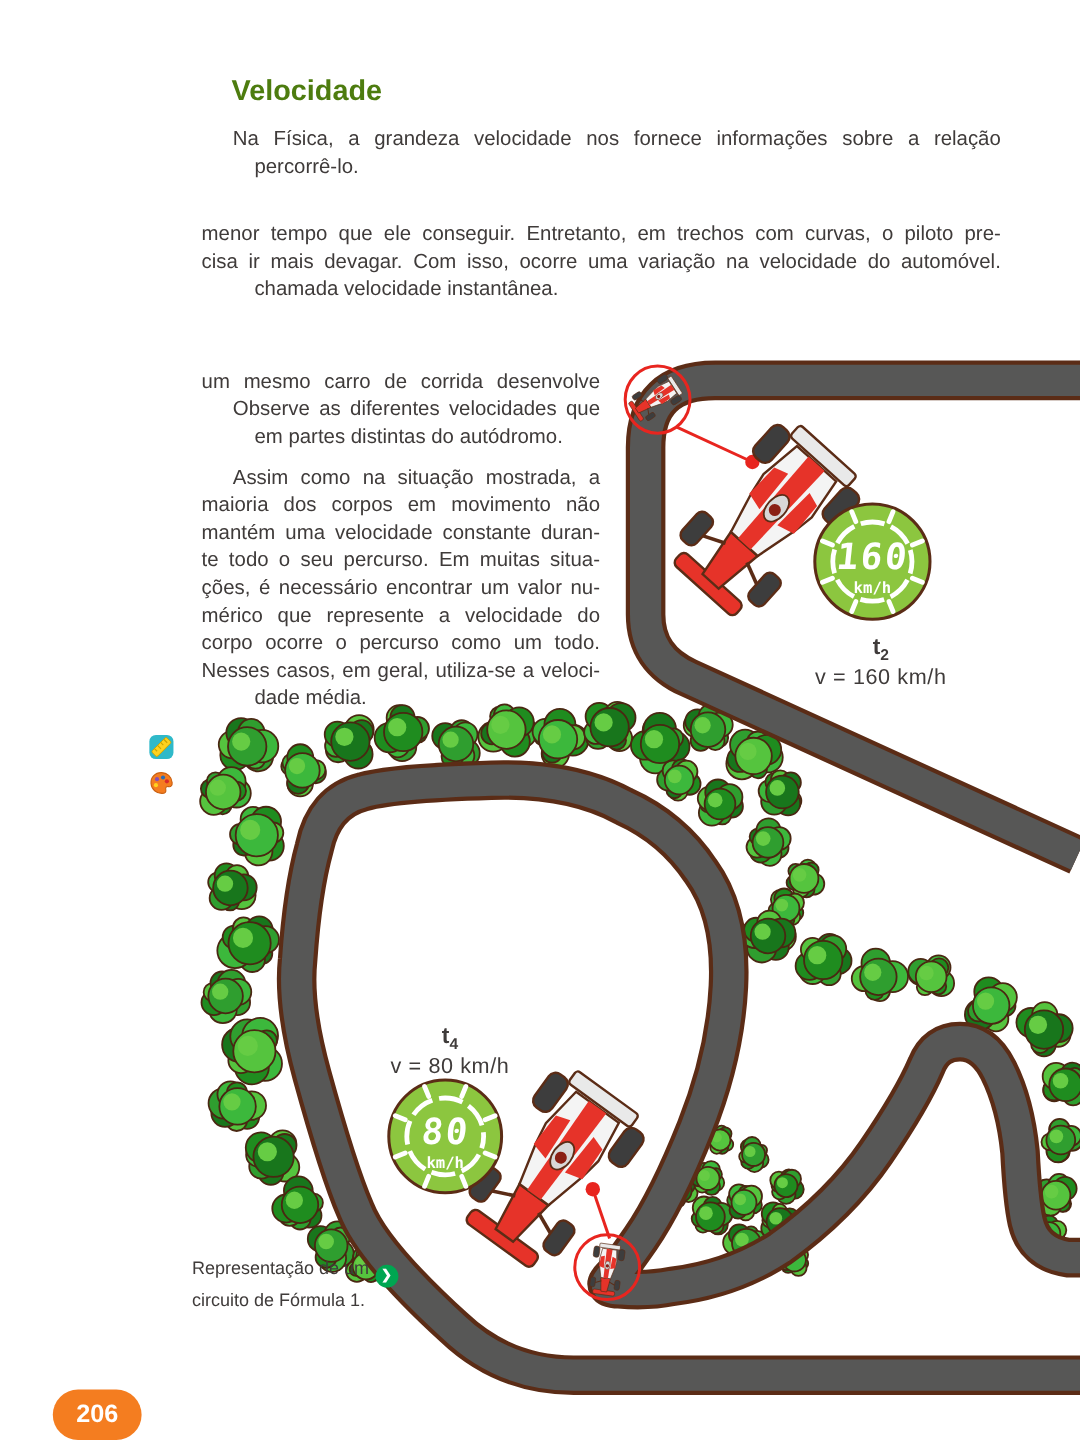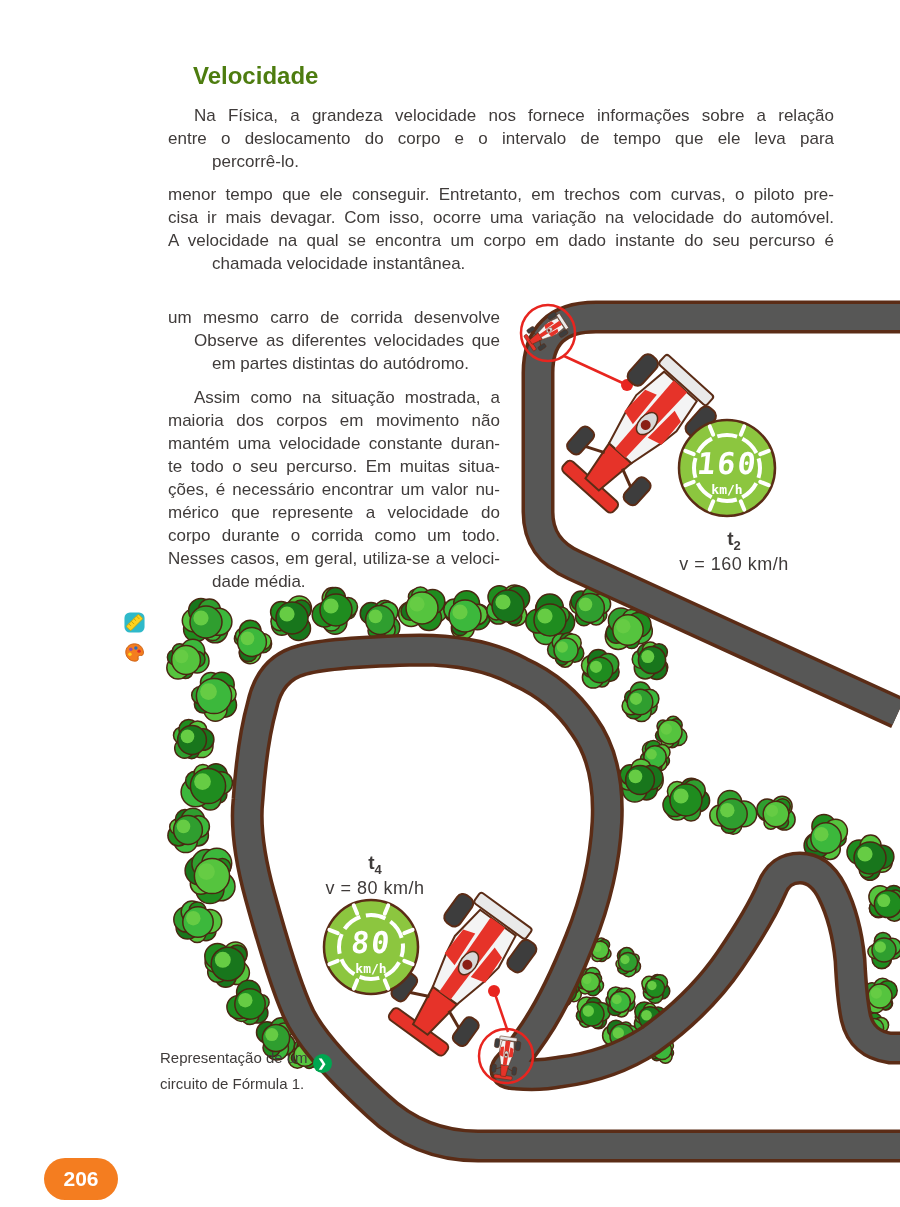--- a/index.html
+++ b/index.html
@@ -32,42 +32,40 @@
 </style>
 </head>
 <body>
 
 <div class="page">
 
   <h1 class="title">Velocidade</h1>
 
   <div class="para wide" style="top:104px">
       <div class="pline pl-first"><span>Na Física, a grandeza velocidade nos fornece informações sobre a relação</span></div>
-      <div class="pline"><span>entre o deslocamento do corpo e o intervalo de tempo que ele leva para</span></div>
       <div class="pline pl-last"><span>percorrê-lo.</span></div>
     </div>
   <div class="para wide" style="top:183px">
       <div class="pline"><span>menor tempo que ele conseguir. Entretanto, em trechos com curvas, o piloto pre-</span></div>
       <div class="pline"><span>cisa ir mais devagar. Com isso, ocorre uma variação na velocidade do automóvel.</span></div>
-      <div class="pline"><span>A velocidade na qual se encontra um corpo em dado instante do seu percurso é</span></div>
       <div class="pline pl-last"><span>chamada </span><span class="bold">velocidade instantânea</span><span>.</span></div>
     </div>
   <div class="para narrow" style="top:306px">
       <div class="pline"><span>um mesmo carro de corrida desenvolve</span></div>
       <div class="pline pl-first"><span>Observe as diferentes velocidades que</span></div>
       <div class="pline pl-last"><span>em partes distintas do autódromo.</span></div>
     </div>
   <div class="para narrow" style="top:386px">
       <div class="pline pl-first"><span>Assim como na situação mostrada, a</span></div>
       <div class="pline"><span>maioria dos corpos em movimento não</span></div>
       <div class="pline"><span>mantém uma velocidade constante duran-</span></div>
       <div class="pline"><span>te todo o seu percurso. Em muitas situa-</span></div>
       <div class="pline"><span>ções, é necessário encontrar um valor nu-</span></div>
       <div class="pline"><span>mérico que represente a velocidade do</span></div>
-      <div class="pline"><span>corpo durante o corrida como um todo.</span></div>
+      <div class="pline"><span>corpo ocorre o percurso como um todo.</span></div>
       <div class="pline"><span>Nesses casos, em geral, utiliza-se a </span><span class="bold">veloci-</span></div>
       <div class="pline pl-last"><span class="bold">dade média</span><span>.</span></div>
     </div>
 
   <div class="credits">
     <svg width="21" height="21" viewBox="0 0 23 23">
       <rect x="0.5" y="0.5" width="22" height="22" rx="6" fill="#2fb9c9"></rect>
       <g transform="rotate(-45 11.5 11.5)">
         <rect x="2" y="8" width="19" height="7" rx="1.5" fill="#ffd21e" stroke="#caa300" stroke-width="0.8"></rect>
         <line x1="6" y1="8" x2="6" y2="11.5" stroke="#caa300" stroke-width="1"></line>

